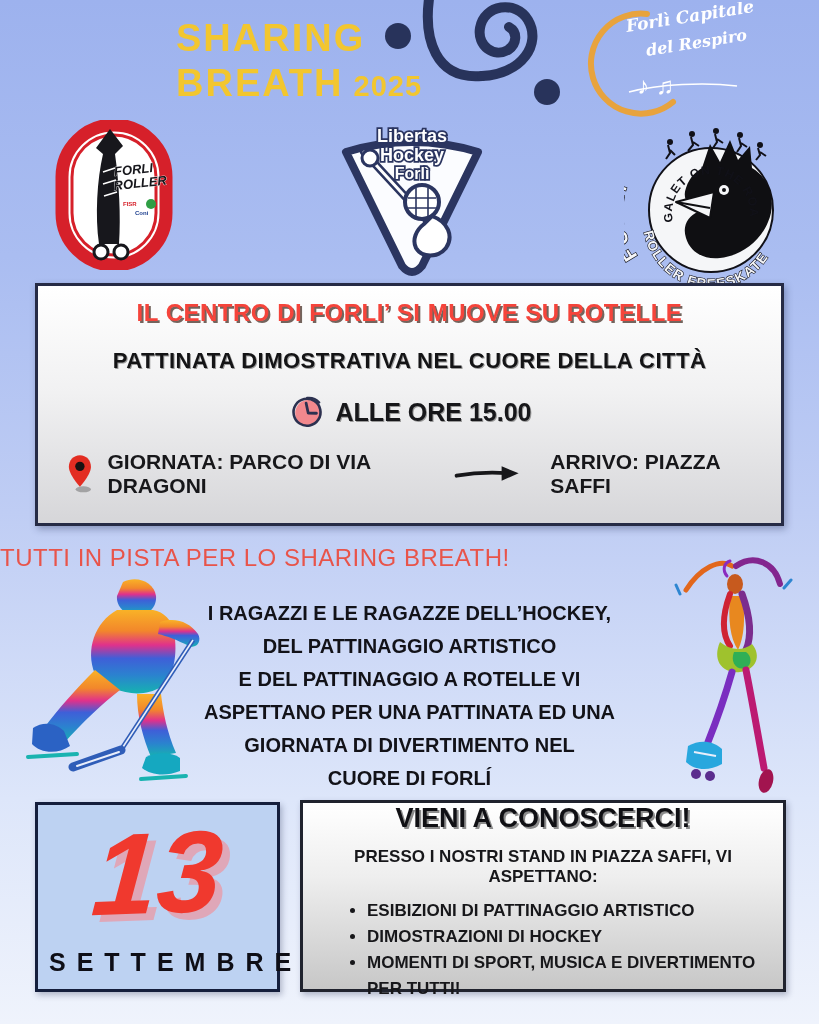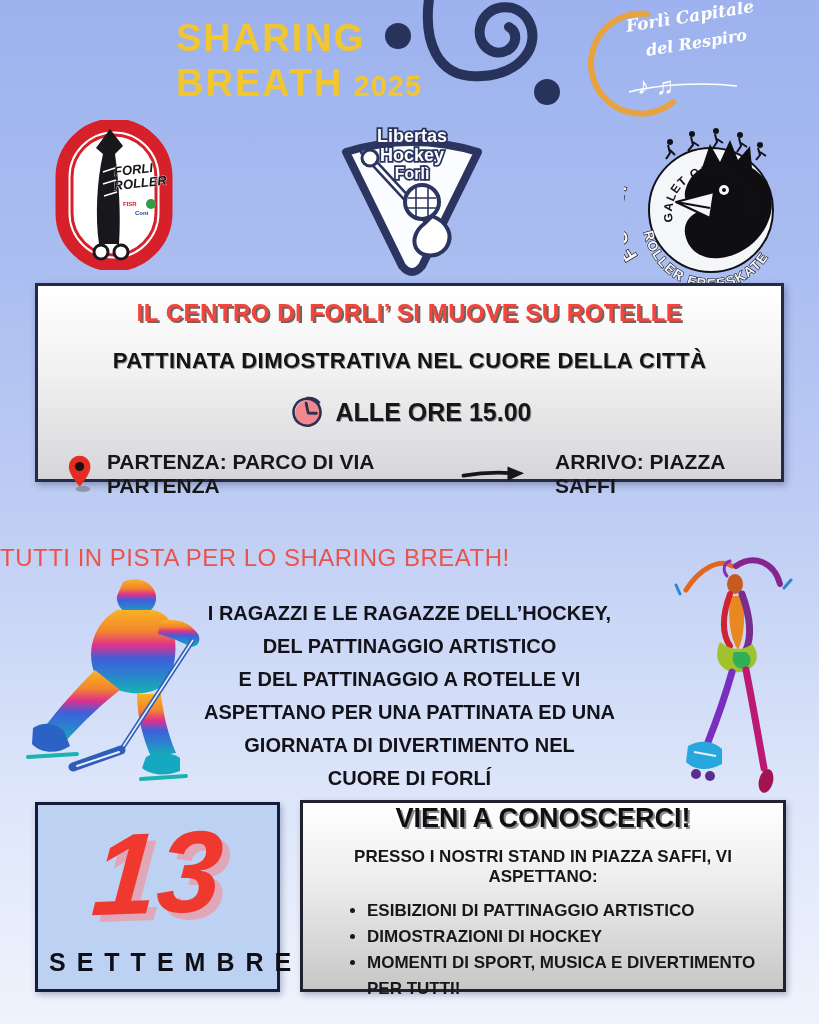--- a/index.html
+++ b/index.html
@@ -10,21 +10,21 @@
     background:linear-gradient(180deg,#9db2ee 0%, #aabdf1 25%, #bfcdf4 50%, #dde6fa 78%, #eff3fc 100%);
   }
   .abs { position:absolute; }
 
   
   .title { left:176px; top:16px; color:#f2c62f; font-weight:800; font-size:38px; line-height:45px; letter-spacing:2px; }
   .title .year { font-size:29px; letter-spacing:1px; margin-left:10px;text-align:center; }
 
   
   .event-box {
-    left:35px; top:283px; width:749px; height:199px;
+    left:35px; top:283px; width:749px; height:243px;
     border:3px solid #262b45;
     background:linear-gradient(180deg,#ffffff 0%, #f1f1f2 45%, #d6d6d9 100%);
     box-shadow:2px 3px 7px rgba(30,40,80,.35);
     text-align:center;
   }
   .red-head { margin-top:13px; font-size:24px; font-weight:800; letter-spacing:.5px; color:#f5443b; text-shadow:2px 2px 0 rgba(70,50,40,.75); }
   .black-head { margin-top:21px; font-size:22px; font-weight:800; letter-spacing:.5px; color:#141416; text-shadow:1px 1px 0 #9a9a9a; }
   .time-row { margin-top:18px; display:flex; justify-content:center; align-items:center; gap:8px; font-size:25px; font-weight:800; color:#17171a; text-shadow:1px 1px 0 #999; }
   .route-row { margin-top:18px; display:flex; align-items:center; padding:0 30px; font-size:21px; font-weight:800; color:#17171a; text-align:left; }
   .route-row .pin { margin-right:14px; }
@@ -154,21 +154,21 @@
         </g>
       </svg>
       <span>ALLE ORE 15.00</span>
     </div>
     <div class="route-row">
       <svg class="pin" width="30" height="46" viewBox="0 0 30 46">
         <ellipse cx="18" cy="41" rx="9" ry="3.5" fill="rgba(90,90,90,.45)"></ellipse>
         <path d="M 14,1 C 6.5,1 1,7 1,14.5 C 1,24 14,38 14,38 C 14,38 27,24 27,14.5 C 27,7 21.5,1 14,1 Z" fill="#e32d22"></path>
         <circle cx="14" cy="14" r="5.5" fill="#1a1212"></circle>
       </svg>
-      <span>PARTENZA: PARCO DI VIA PARTENZA</span>
+      <span>GIORNATA: PARCO DI VIA DRAGONI</span>
       <svg class="arrow" width="80" height="24" viewBox="0 0 80 24">
         <path d="M 3,14 C 26,10 46,10 62,11" stroke="#17171a" stroke-width="4.5" fill="none" stroke-linecap="round"></path>
         <path d="M 56,3 L 76,11 L 56,20 Z" fill="#17171a"></path>
       </svg>
       <span>ARRIVO: PIAZZA SAFFI</span>
     </div>
   </div>
 
   <div class="abs pista">TUTTI IN PISTA PER LO SHARING BREATH!</div>
 

